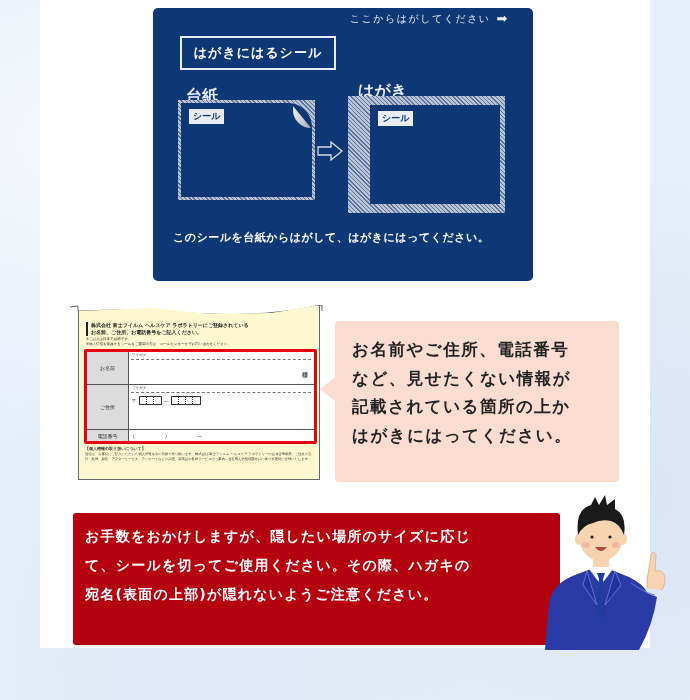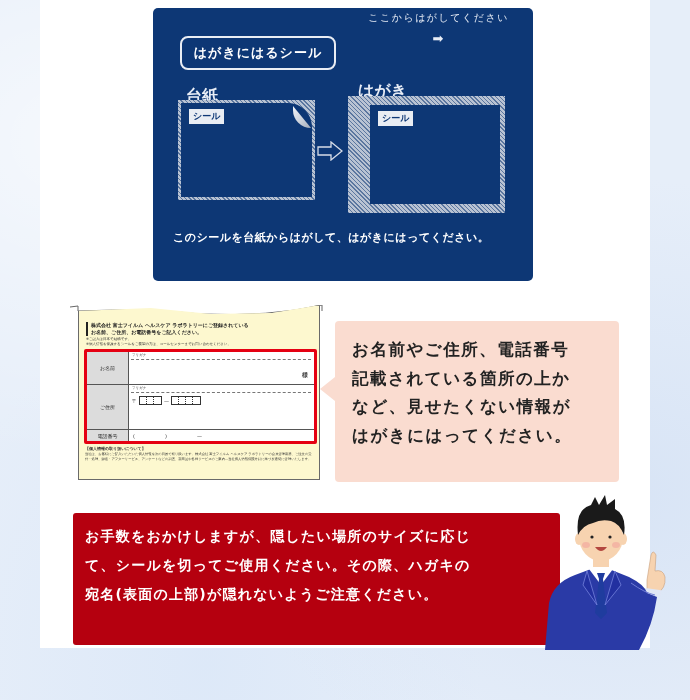--- a/index.html
+++ b/index.html
@@ -20,26 +20,26 @@
 
   
   .card {
     position: absolute; left: 153px; top: 8px; width: 380px; height: 273px;
     background: #0d3775; border-radius: 5px;
     color: #ffffff;
   }
   .peel-hint {
     position: absolute; right: 24px; top: 3px;
     font-size: 10px; letter-spacing: 1.5px; color: #e8edf6;
-    display: flex; align-items: center; gap: 6px; flex-direction: column;
+    display: flex; align-items: center; gap: 6px;
   }
   .peel-hint .arrow { font-size: 13px; }
   .card-title {
     position: absolute; left: 27px; top: 28px; width: 156px; height: 34px;
-    border: 2.5px solid #e9edf4; border-radius: 8px;
+    border: 2.5px solid #e9edf4; border-radius: 0;
     font-size: 13px; font-weight: bold; letter-spacing: 1px;
     display: flex; align-items: center; justify-content: center;
   }
   .lbl-small { position: absolute; font-size: 16px; font-weight: bold; color: #e8edf6; }
   .lbl-daishi { left: 33px; top: 78px; }
   .lbl-hagaki { left: 205px; top: 73px; }
 
   .hatch {
     background-color: #b9c3d3;
     background-image: repeating-linear-gradient(45deg, rgba(13,55,117,0.55) 0 1px, transparent 1px 3px);
@@ -242,22 +242,22 @@
 
   <div class="form-privacy">
     <b>【個人情報の取り扱いについて】</b>
     <div>当社は、お客様にご記入いただいた個人情報を次の目的で取り扱います。株式会社 富士フイルム ヘルスケア ラボラトリーの会員管理業務、ご注文の受付・処理、郵送・アフターサービス、アンケートなどの調査、新商品や各種サービスのご案内…当社個人情報保護方針に基づき適切に管理いたします。</div>
   </div>
 </div>
 
 <div class="bubble">
   <div class="bubble-text">
     <div>お名前やご住所、電話番号</div>
+    <div>など、見せたくない情報が</div>
     <div>記載されている箇所の上か</div>
-    <div>など、見せたくない情報が</div>
     <div>はがきにはってください。</div>
   </div>
 </div>
 
 <div class="notice">
   <div class="notice-text">
     <div>お手数をおかけしますが、隠したい場所のサイズに応じ</div>
     <div>て、シールを切ってご使用ください。その際、ハガキの</div>
     <div>宛名(表面の上部)が隠れないようご注意ください。</div>
   </div>

